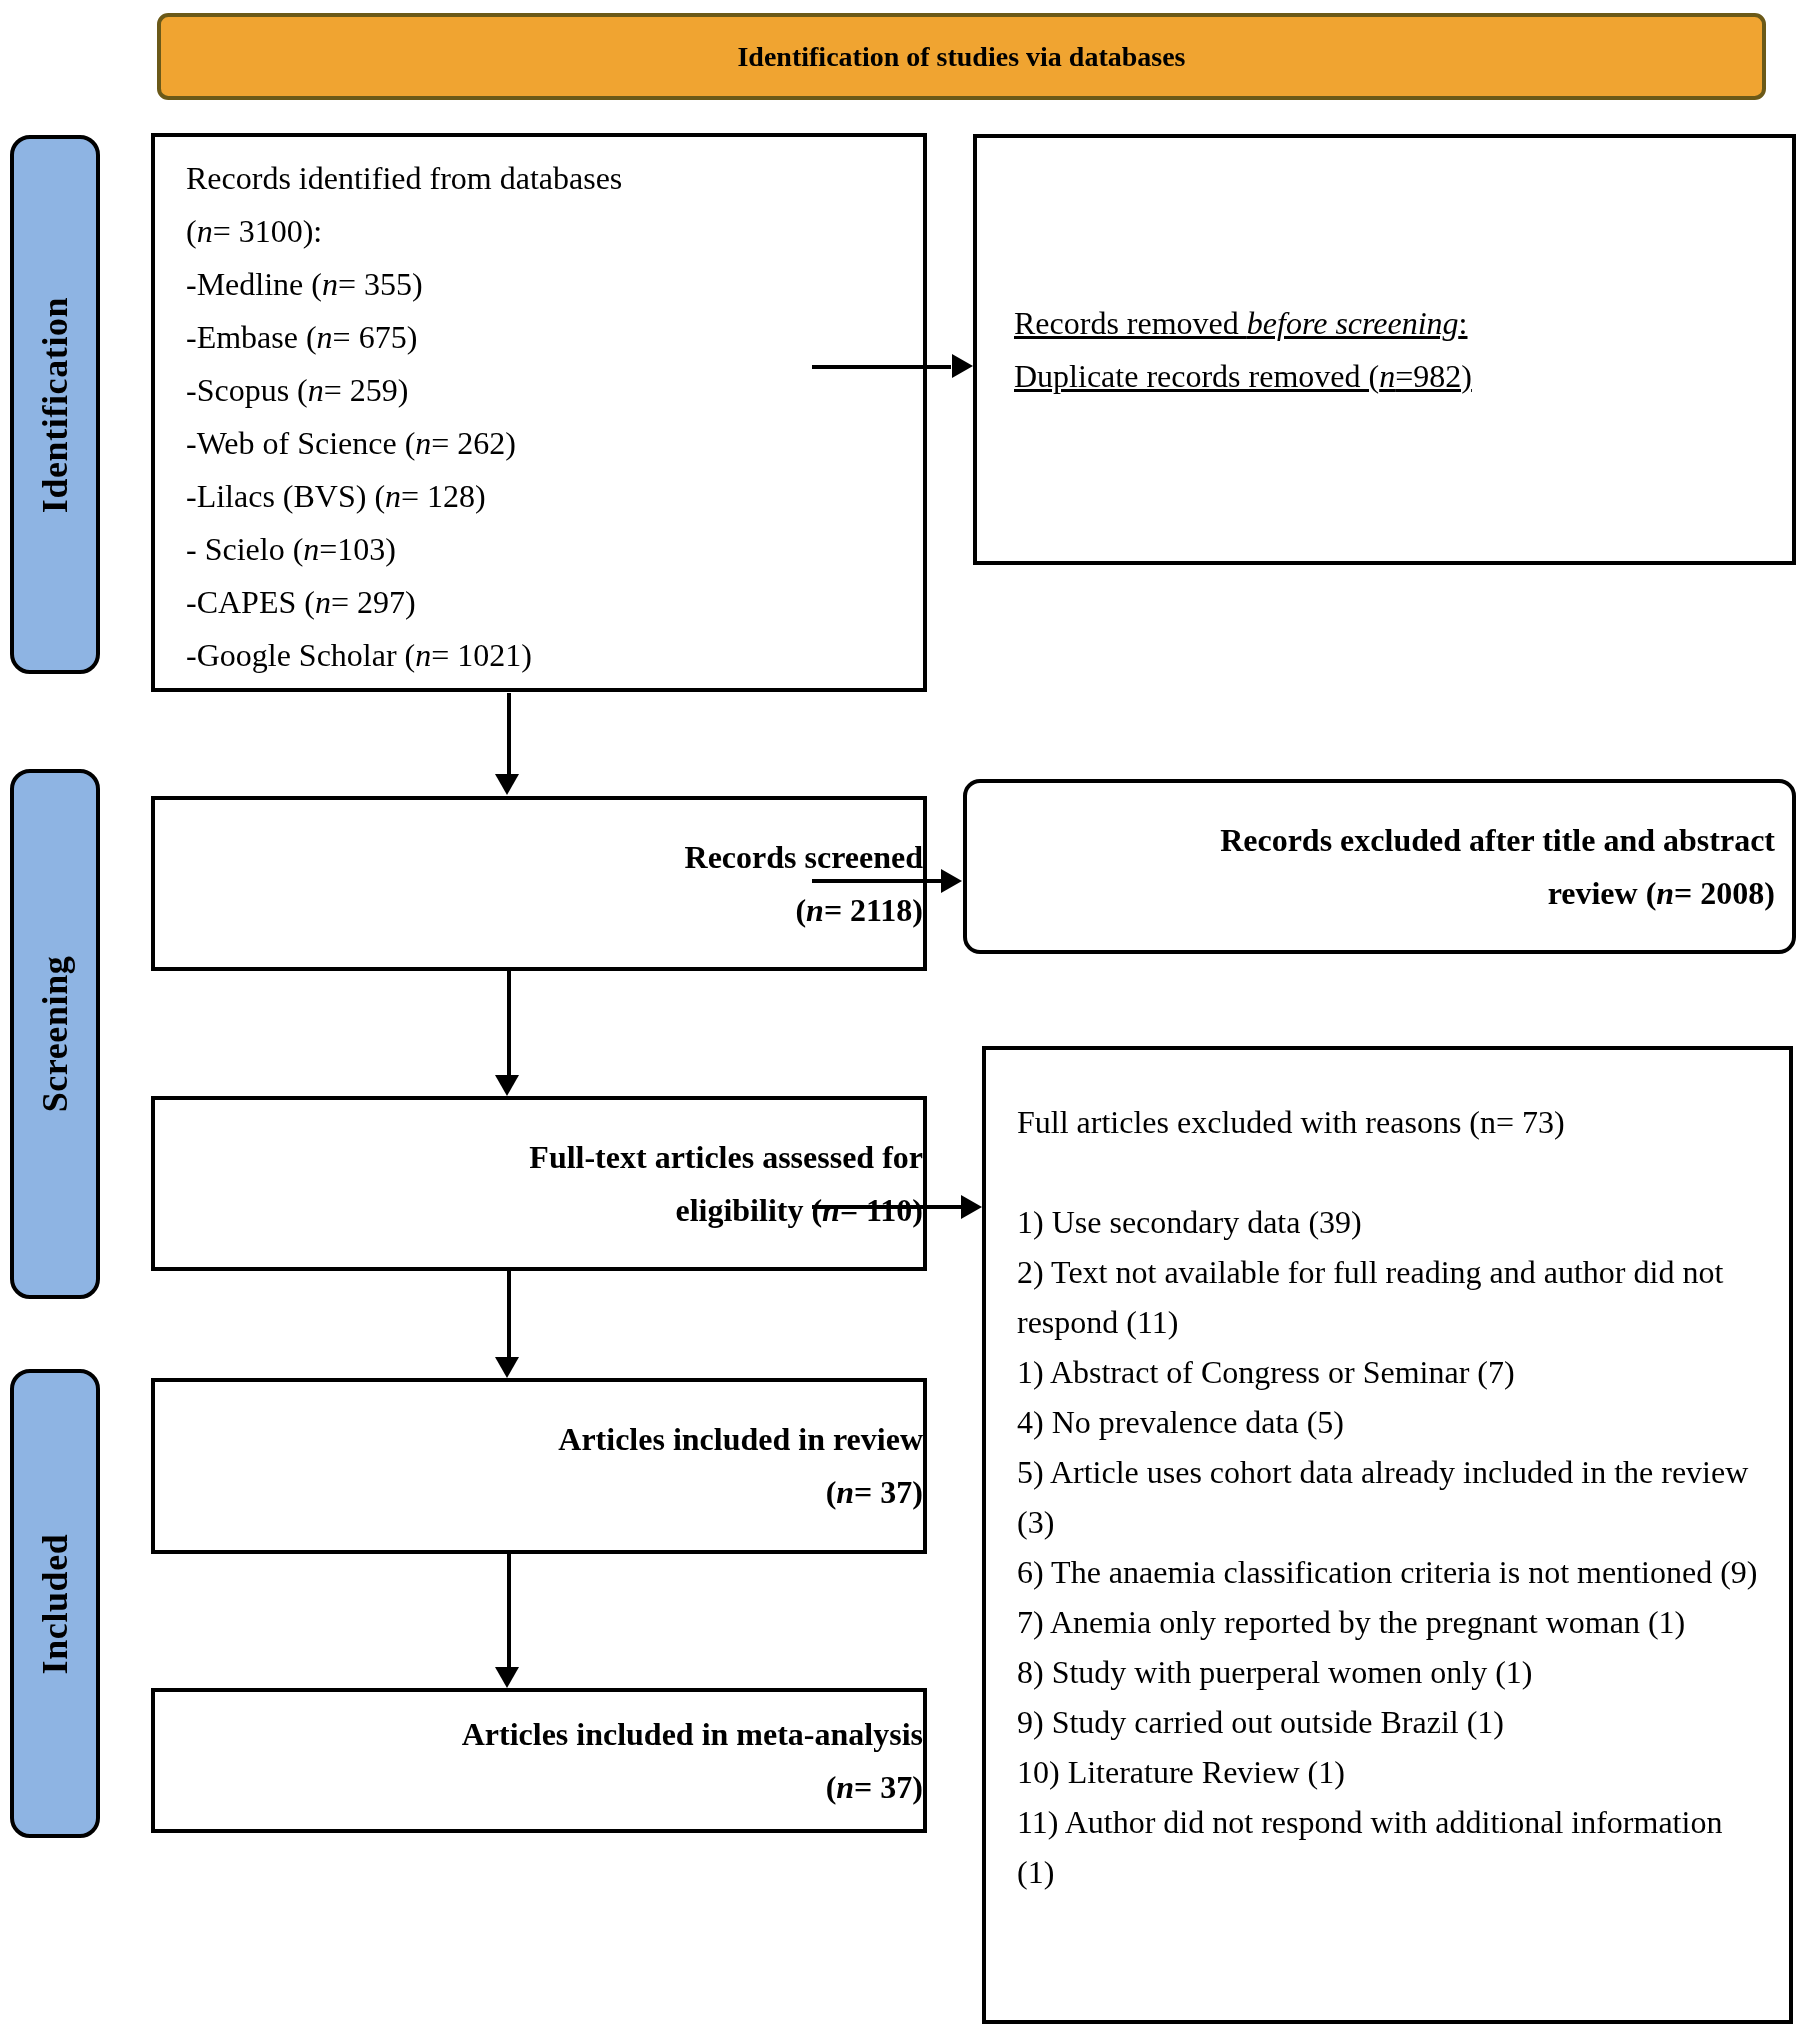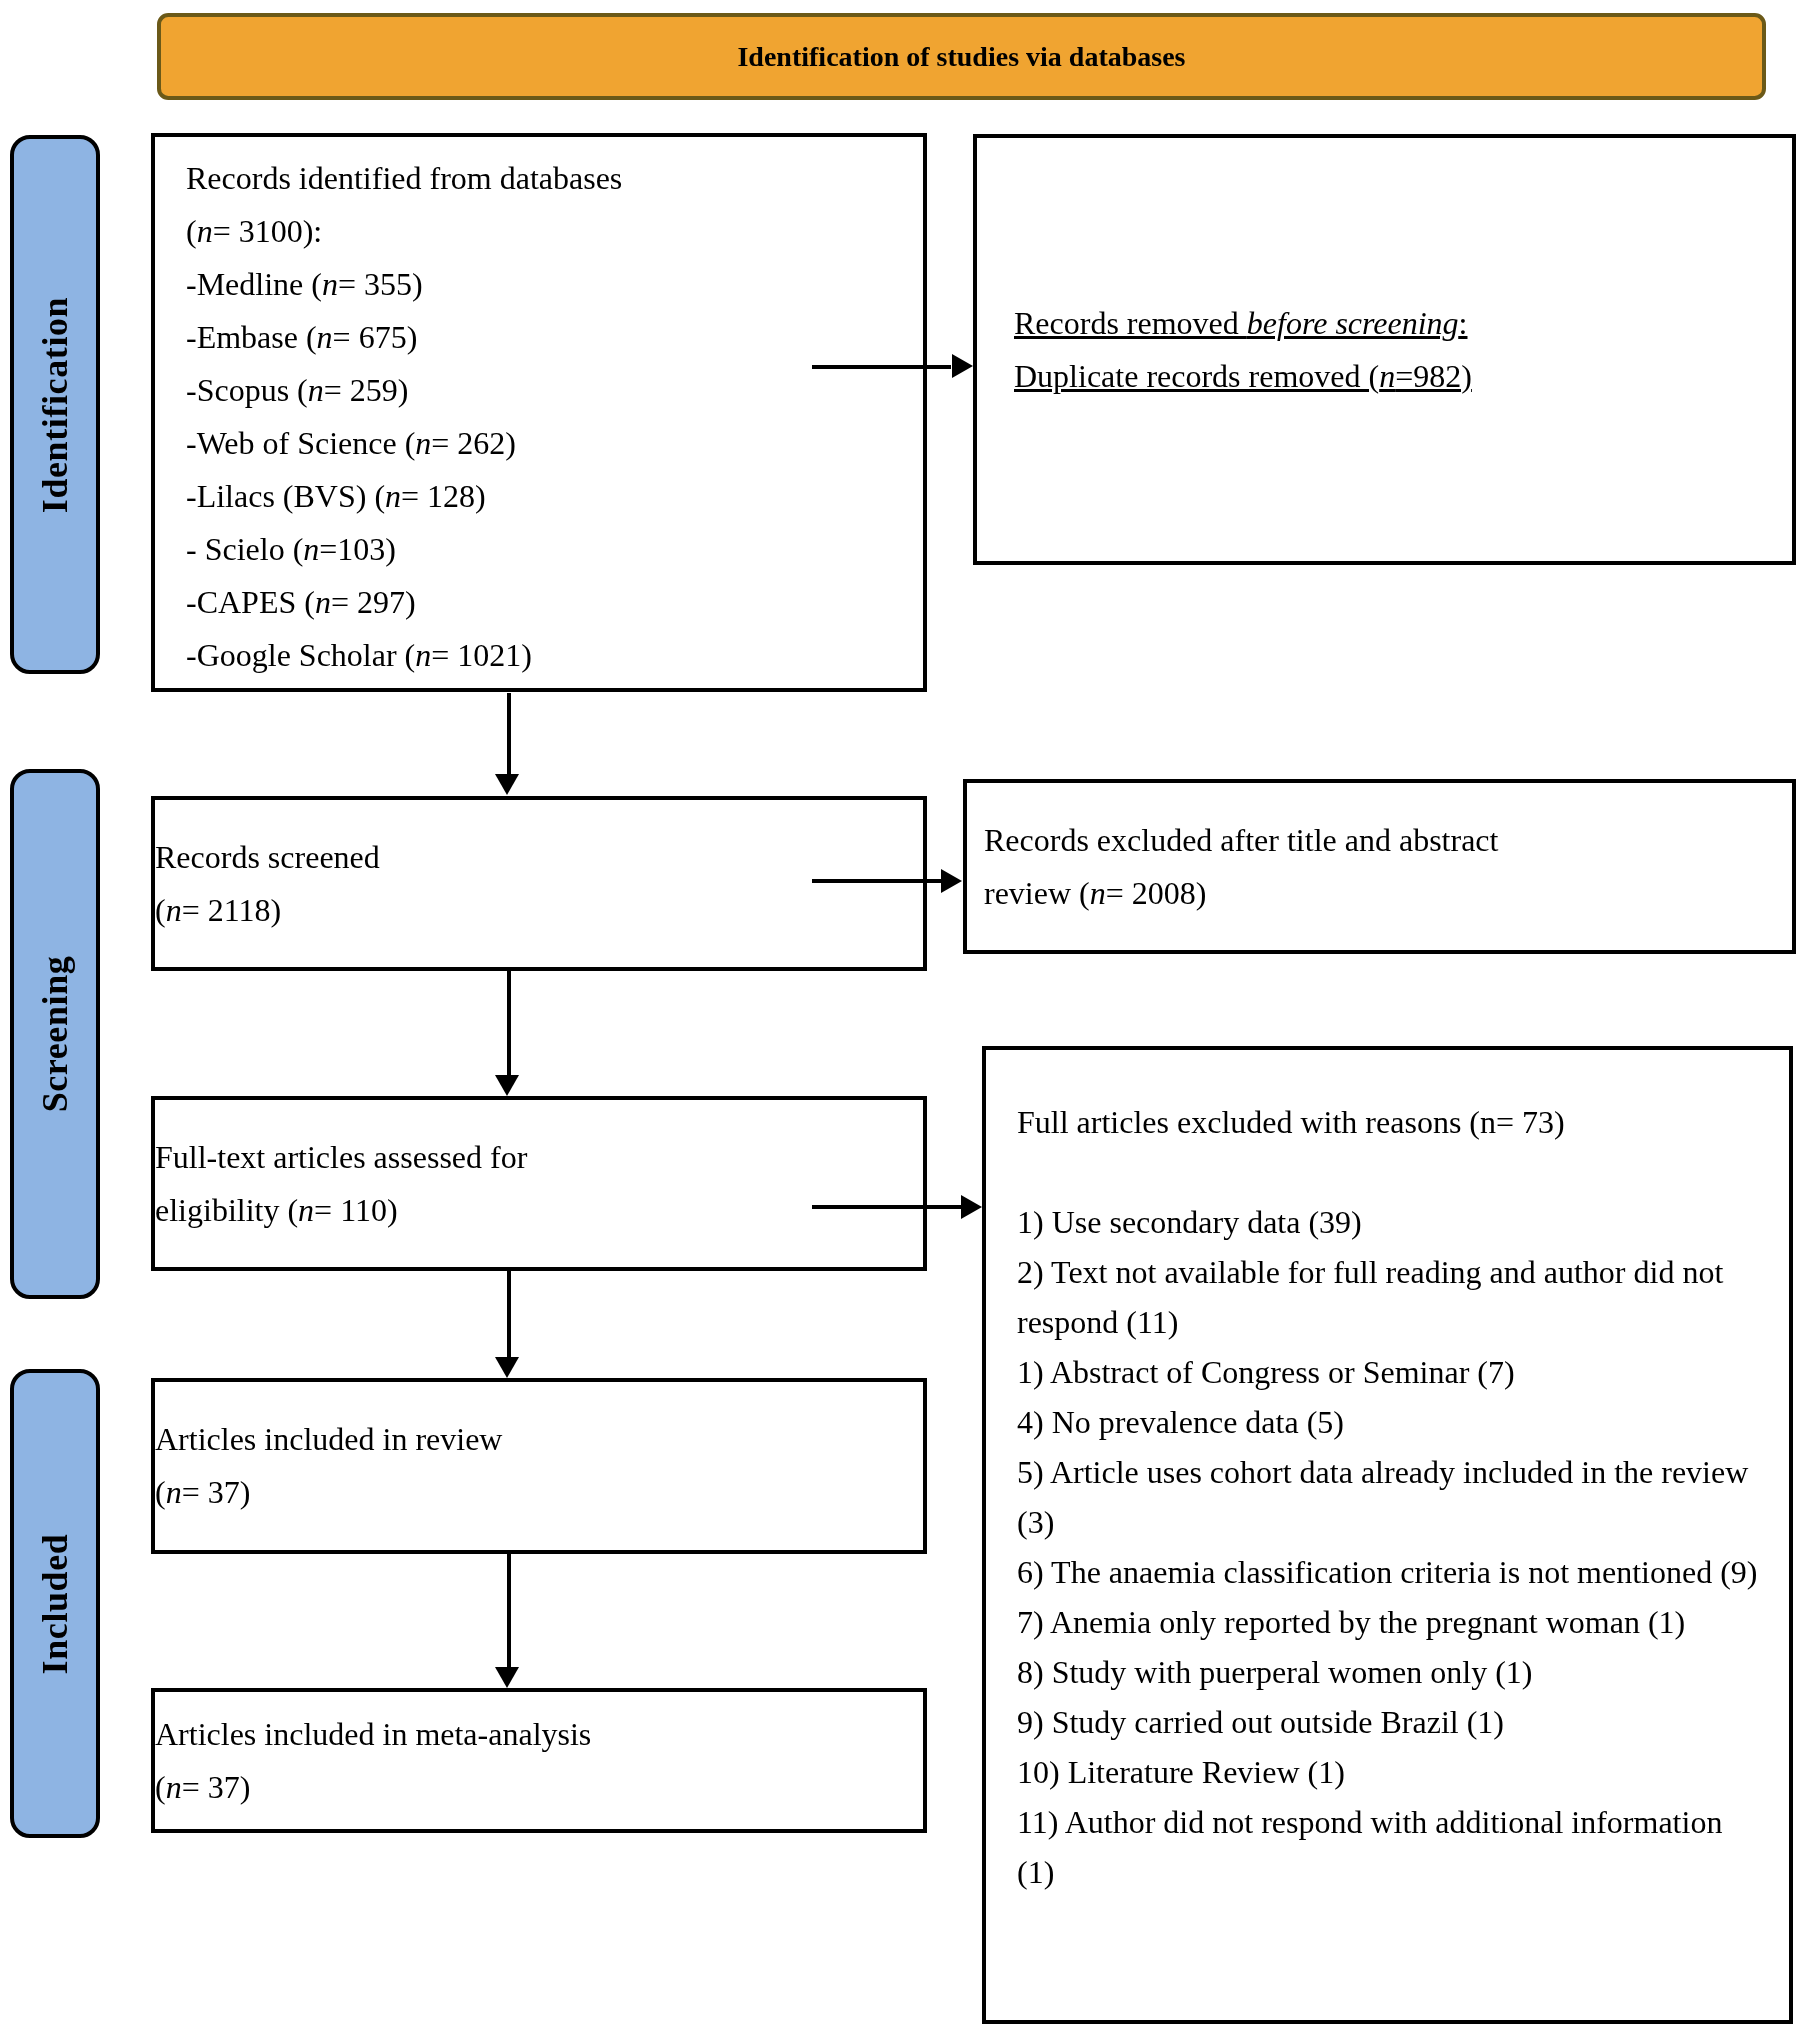--- a/index.html
+++ b/index.html
@@ -51,26 +51,26 @@
   .box{
     position:absolute;
     background:#ffffff;
     border:4.5px solid var(--box-border);
     box-sizing:border-box;
     font-size:32px;
     line-height:53px;
   }
   .box .line{min-height:1em;}
   .box-left-col{left:151px; width:776px;}
-  .box-center{display:flex; flex-direction:column; justify-content:center; text-align:left;}
+  .box-center{display:flex; flex-direction:column; justify-content:center; text-align:right;font-weight:bold;}
   .box-records-identified{top:133px; height:559px; padding:14.6px 21.4px 11.3px 31px; line-height:53px;}
   .box-records-removed{left:973px; top:134px; width:823px; height:431px;
     display:flex; flex-direction:column; justify-content:center; padding:0 22.5px 0 37px;text-decoration:underline;}
   .box-records-screened{top:796px; height:175px;}
-  .box-records-excluded{left:963px; top:779px; width:833px; height:175px; padding:0 17px;}
+  .box-records-excluded{left:963px; top:779px; width:833px; height:175px; padding:0 17px;border-radius:17px;}
   .box-fulltext{top:1096px; height:175px;}
   .box-reasons{left:982px; top:1046px; width:811px; height:978px;
     padding:47px 28px 30px 31px; line-height:50px;}
   .box-included-review{top:1378px; height:176px;}
   .box-included-meta{top:1688px; height:145px;}
   .hline{position:absolute; height:4px; background:#000;}
   .vline{position:absolute; width:4px; background:#000;}
   .head-right{position:absolute; width:0; height:0;
     border-left:21.4px solid #000; border-top:12.4px solid transparent; border-bottom:12.4px solid transparent;}
   .head-down{position:absolute; width:0; height:0;

